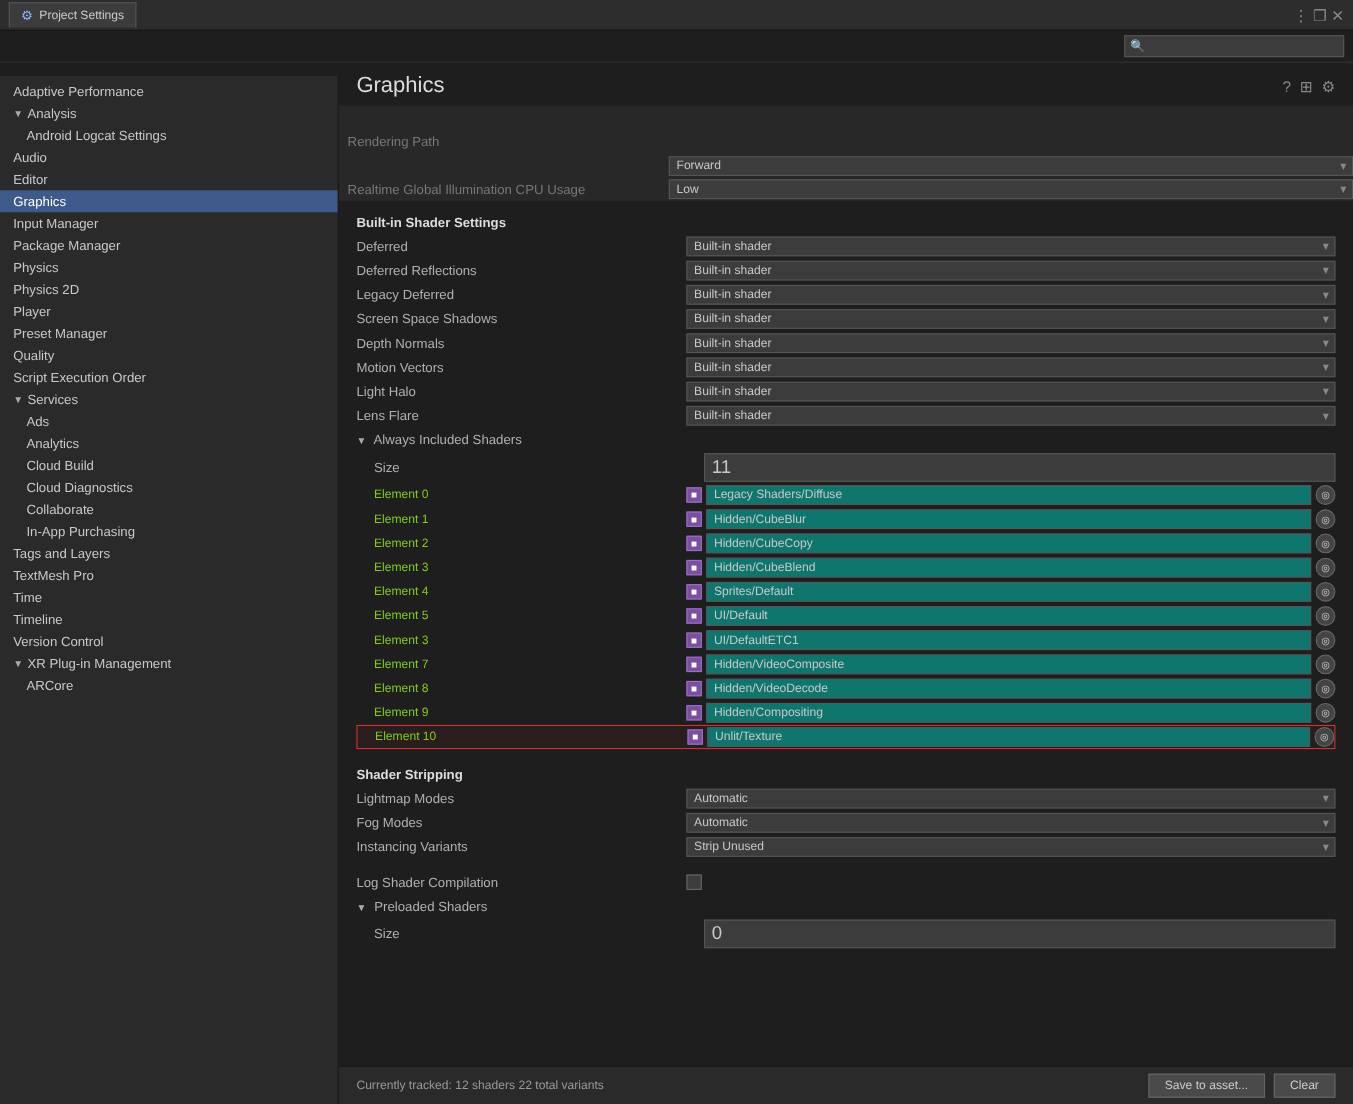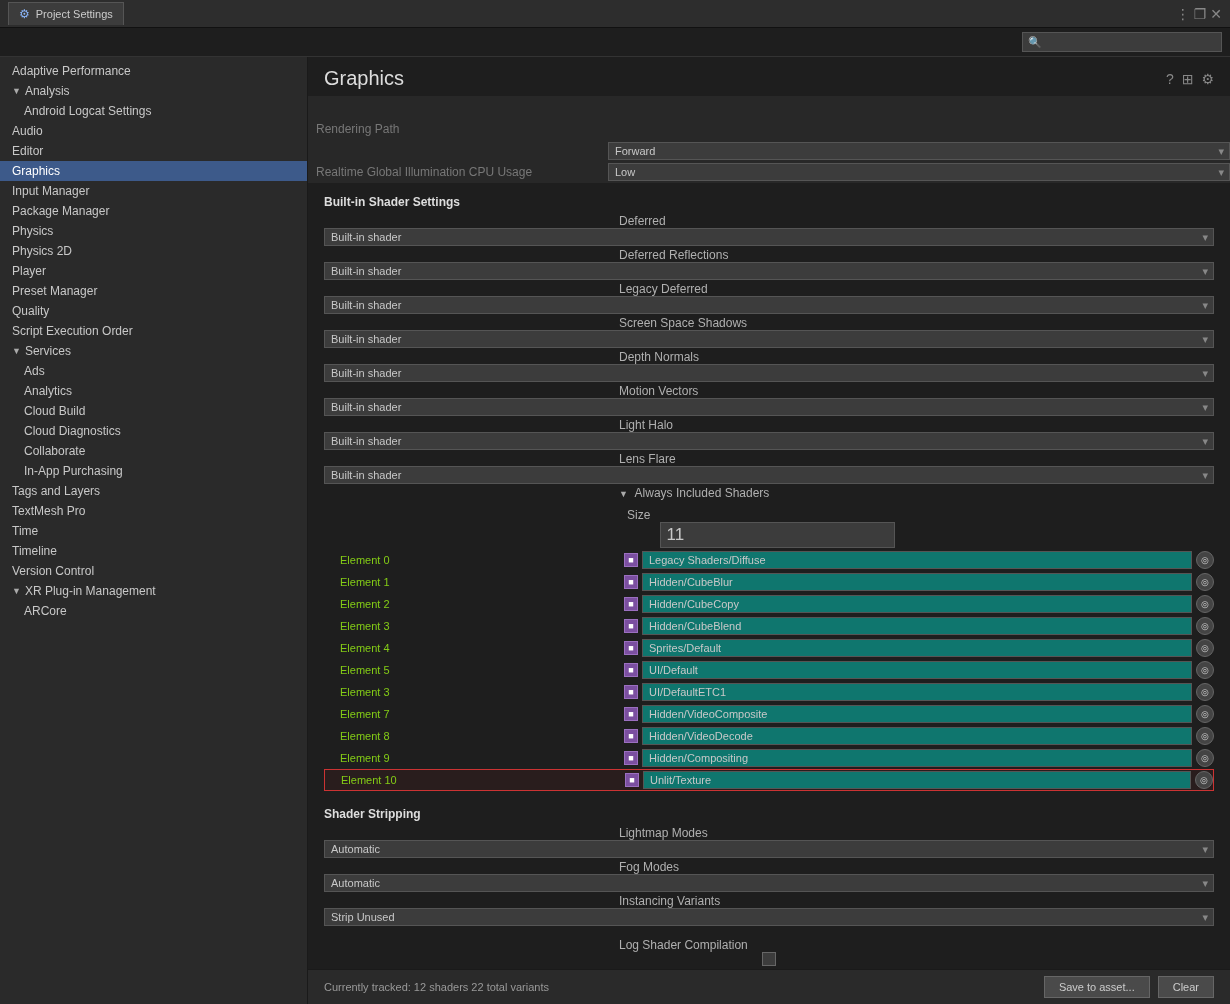--- a/index.html
+++ b/index.html
@@ -89,20 +89,21 @@
     }
 
     
     .sidebar {
       width: 308px;
       background: #2a2a2a;
       border-right: 1px solid #1a1a1a;
       overflow-y: auto;
       flex-shrink: 0;
       padding: 4px 0;
+      margin-top: 12px;
     }
     .sidebar-item {
       padding: 3px 8px 3px 12px;
       cursor: pointer;
       color: #c8c8c8;
       font-size: 12px;
       white-space: nowrap;
     }
     .sidebar-item.active { background: #3d5a8a; color: #fff; }
     .sidebar-item.indent1 { padding-left: 24px; }
@@ -161,21 +162,20 @@
       color: #ddd;
       font-size: 12px;
       padding: 6px 0 4px 0;
     }
 
     .setting-row {
       display: flex;
       align-items: center;
       min-height: 22px;
       padding: 1px 0;
-      flex-direction: column;
     }
     .setting-row.indented { padding-left: 16px; }
 
     .setting-label {
       width: 300px;
       flex-shrink: 0;
       color: #b0b0b0;
       font-size: 12px;
       padding-right: 8px;
     }

